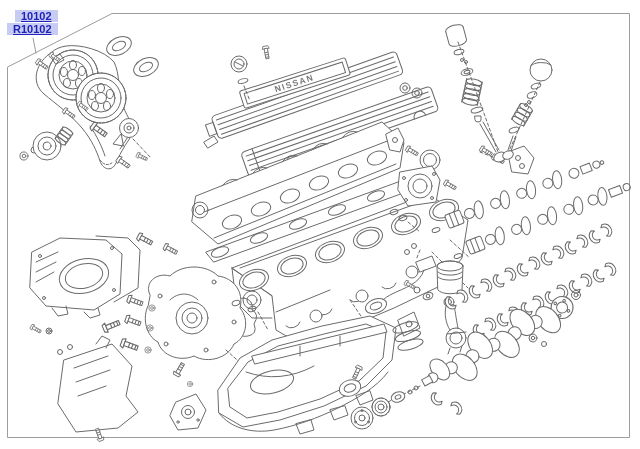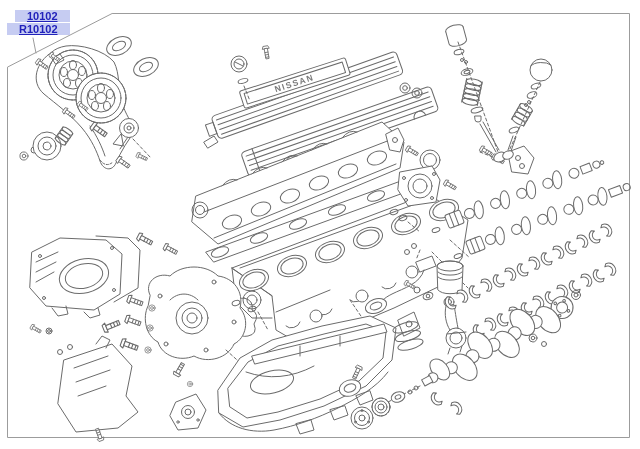--- a/index.html
+++ b/index.html
@@ -1,21 +1,21 @@
 <!DOCTYPE html>
 <html><head>
 <meta charset="utf-8">
 <style>
   html,body{margin:0;padding:0;background:#fff;}
   .stage{position:relative;width:640px;height:449px;background:#ffffff;overflow:hidden;
          font-family:"Liberation Sans",sans-serif;}
   .part-links{position:absolute;left:7px;top:10px;display:flex;flex-direction:column;
               align-items:flex-end;gap:1px;z-index:2;}
   .plink{display:inline-block;font-size:11px;font-weight:bold;line-height:12px;
-         color:#2222bb;background:#c6ccf2;text-decoration:underline;padding:0 12px;
+         color:#2222bb;background:#c6ccf2;text-decoration:underline;padding:0 6px;
          cursor:pointer;}
   svg{position:absolute;left:0;top:0;}
   svg path,svg circle,svg ellipse,svg rect,svg line,svg polyline,svg polygon{
       fill:none;stroke:#6b6b6b;stroke-width:1;stroke-linecap:round;stroke-linejoin:round;}
   svg .w{fill:#ffffff;}
   svg .dsh{stroke-dasharray:3 2.4;}
   svg .teeth{stroke-dasharray:2.2 1.7;}
   svg .frame{stroke:#9c9c9c;}
   svg text.brand{fill:#7a7a7a;stroke:none;font-family:"Liberation Sans",sans-serif;
       font-size:8.5px;font-weight:bold;letter-spacing:1.5px;}

